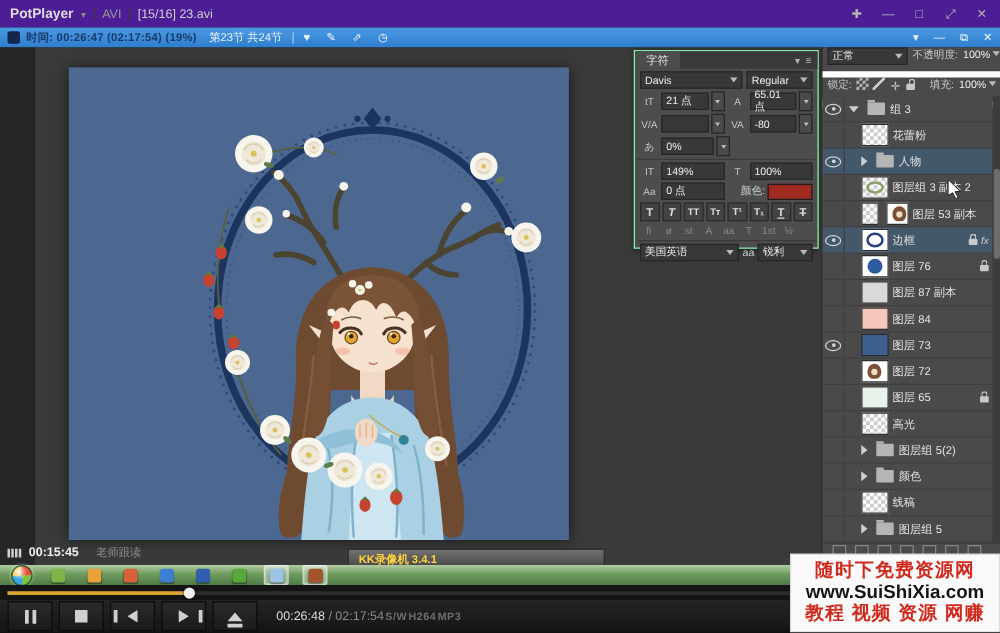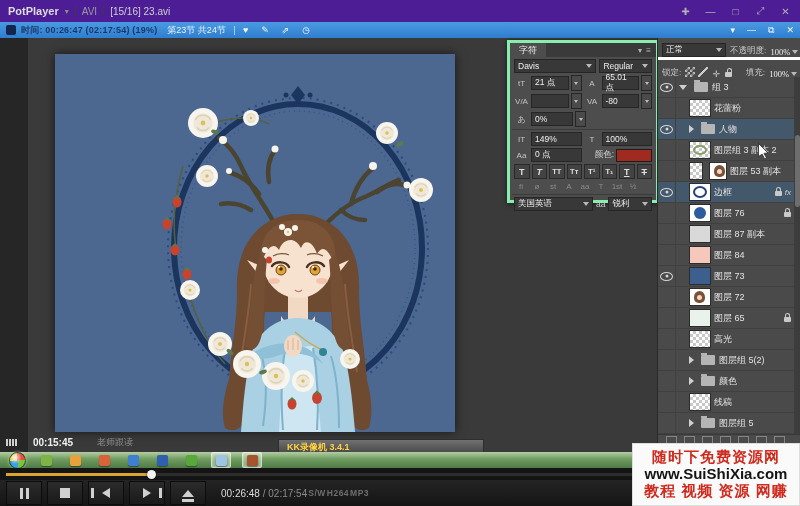--- a/index.html
+++ b/index.html
@@ -30,21 +30,21 @@
 
   
   .video{position:absolute;top:38px;left:0;width:800px;height:430px;background:#3a3a3a;}
   .ps-left-strip{position:absolute;left:0;top:0;width:28px;height:100%;background:#262626;}
   .canvas{position:absolute;left:55px;top:16px;width:400px;height:378px;background:#4c6890;
           box-shadow:0 0 10px rgba(0,0,0,.6);}
   .canvas svg{display:block;}
 
   
   .char-panel{position:absolute;left:507px;top:2px;width:146px;height:157px;background:#4d4d4d;
-              border:3px solid #86efac;color:#ddd;font-size:9px;box-shadow:0 1px 5px rgba(0,0,0,.5);}
+              border:1px solid #86efac;color:#ddd;font-size:9px;box-shadow:0 1px 5px rgba(0,0,0,.5);}
   .cp-tabs{height:14px;background:#3a3a3a;display:flex;align-items:center;}
   .cp-tab{background:#4d4d4d;height:100%;display:flex;align-items:center;padding:0 9px;color:#e8e8e8;font-size:9px;}
   .cp-menu{margin-left:auto;color:#b5b5b5;font-size:8px;padding-right:4px;letter-spacing:1px;}
   .cp-row{display:flex;align-items:center;gap:3px;margin:2px 4px;}
   .cp-col{display:flex;align-items:center;gap:2px;flex:1;min-width:0;}
   .fico{color:#c5c5c5;font-size:8px;width:15px;text-align:center;flex:none;}
   .dd{background:#383838;border:1px solid #262626;height:12px;display:flex;align-items:center;
       padding:0 3px;color:#eee;font-size:8.5px;gap:3px;min-width:0;}
   .dd>span{overflow:hidden;white-space:nowrap;}
   .dda{margin-left:auto;width:0;height:0;border-left:3px solid transparent;border-right:3px solid transparent;
@@ -61,21 +61,21 @@
   #cp-style-buttons,#cp-ot-buttons{display:flex;gap:2px;margin:2px 4px;}
   .tbtn{width:14px;height:13px;background:#434343;border:1px solid #2a2a2a;color:#ddd;font-size:9px;
         font-weight:bold;display:flex;align-items:center;justify-content:center;}
   .t-i{font-style:italic}.t-caps{font-size:7.5px}.t-sup{font-size:8px}.t-sub{font-size:8px}
   .t-u{text-decoration:underline}.t-s{text-decoration:line-through}
   .otbtn{width:14px;height:11px;color:#8b8b8b;font-size:8px;display:flex;align-items:center;justify-content:center;}
 
   
   .layers-panel{position:absolute;left:657px;top:0;width:143px;height:409px;background:#4a4a4a;
                 border-left:1px solid #292929;font-size:9px;color:#ddd;}
-  .lp-head,.lp-lock{height:19px;display:flex;align-items:flex-end;padding:0 4px;gap:4px;border-bottom:3px solid #ffffff;font-family:Liberation Serif, serif;}
+  .lp-head,.lp-lock{height:19px;display:flex;align-items:flex-start;padding:0 4px;gap:4px;border-bottom:5px solid #ffffff;}
   .lp-lbl{color:#c9c9c9;font-size:8.5px;flex:none;}
   .pctdd{display:flex;align-items:center;gap:2px;color:#eee;font-size:8.5px;}
   .lk{width:10px;height:10px;display:inline-block;position:relative;margin-right:3px;}
   .lk-checker{background-image:linear-gradient(45deg,#bbb 25%,transparent 25%,transparent 75%,#bbb 75%),
               linear-gradient(45deg,#bbb 25%,transparent 25%,transparent 75%,#bbb 75%);
               background-size:5px 5px;background-position:0 0,2.5px 2.5px;}
   .lk-brush{background:linear-gradient(135deg,transparent 42%,#c9c9c9 42%,#c9c9c9 58%,transparent 58%);}
   .lk-move::before{content:"✛";color:#c9c9c9;font-size:9px;line-height:10px;display:block;text-align:center;}
   .lk-lock::after{content:"";position:absolute;left:1px;bottom:0;width:7px;height:5px;background:#c9c9c9;border-radius:1px;}
   .lk-lock::before{content:"";position:absolute;left:3px;bottom:4px;width:3px;height:4px;border:1px solid #c9c9c9;
@@ -113,21 +113,21 @@
   .lp-scroll{position:absolute;right:0;top:39px;bottom:12px;width:7px;background:#3d3d3d;}
   .lp-thumbbar{position:absolute;left:1px;right:1px;top:58px;height:72px;background:#6d6d6d;border-radius:3px;}
   .lp-foot{position:absolute;bottom:0;left:0;right:0;height:12px;border-top:1px solid #3a3a3a;display:flex;gap:7px;
            align-items:center;padding:0 8px;background:#4a4a4a;}
   .ft{width:9px;height:8px;border:1px solid #999;opacity:.75;}
 
   
   .left-watermark{position:absolute;left:18px;top:318px;color:#969696;font-weight:bold;line-height:1.25;}
   .lw1{font-size:12px;padding-left:16px;letter-spacing:2px;}
   .lw2{font-size:16px;color:#b2b2b2;letter-spacing:2px;}
-  .kk-status{position:absolute;left:6px;top:396px;height:16px;display:flex;align-items:center;gap:16px;}
+  .kk-status{position:absolute;left:6px;top:396px;height:16px;display:flex;align-items:center;gap:6px;}
   .rec-ic{display:inline-flex;gap:1px;}
   .rec-ic i{width:2px;height:7px;background:#cfcfcf;display:block;}
   .kk-time{color:#f0f0f0;font-size:10px;font-weight:bold;}
   .kk-note{color:#8e8e8e;font-size:9px;margin-left:8px;}
   .kk-titlebar{position:absolute;left:278px;top:401px;width:188px;height:14px;
                background:linear-gradient(#717171,#454545);border:1px solid #2e2e2e;color:#ffd23e;
                font-size:9px;font-weight:bold;display:flex;align-items:center;padding:0 8px;}
 
   
   .taskbar{position:absolute;left:0;top:414px;width:100%;height:16px;

